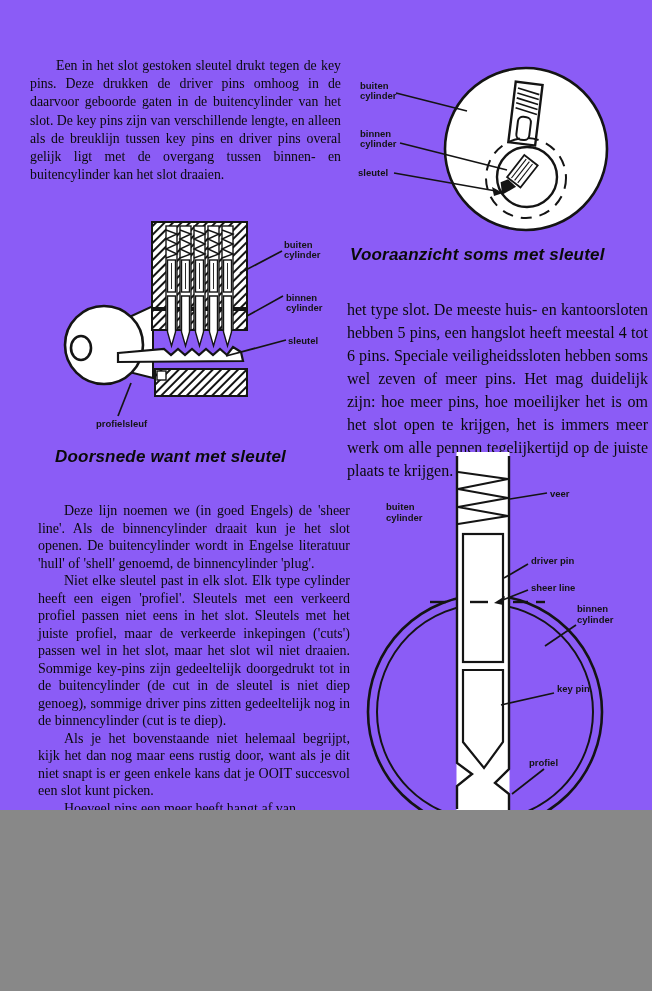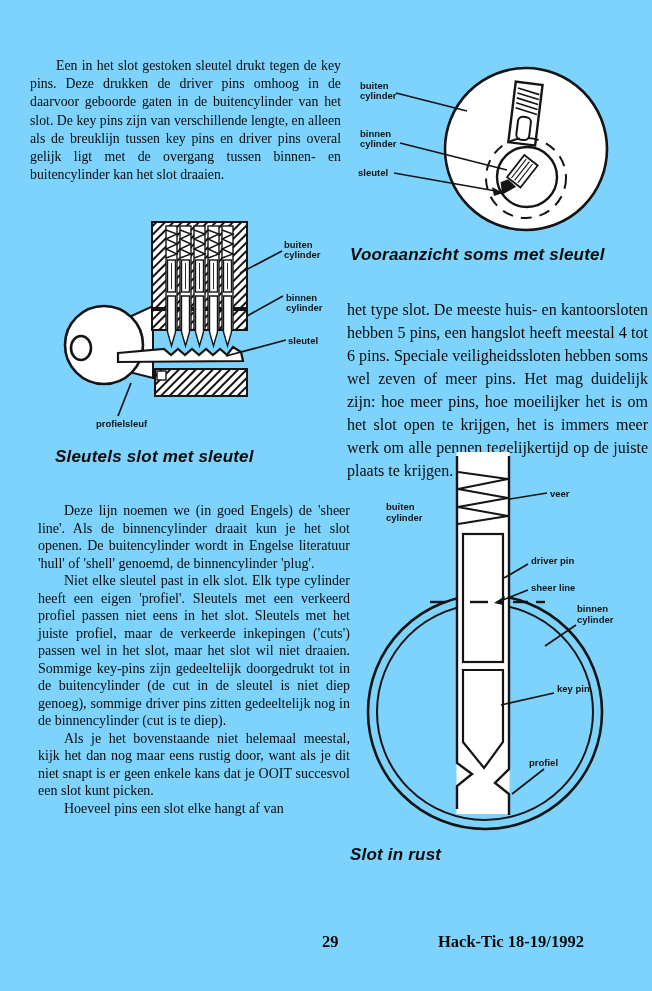--- a/index.html
+++ b/index.html
@@ -1,19 +1,19 @@
 <!DOCTYPE html>
 <html lang="nl"><head>
 <meta charset="utf-8">
 <style>
   html,body{margin:0;padding:0;background:#888;}
   .page{
     position:relative;
-    width:652px;height:991px;
-    background:#7dd3fc;
+    width:652px;height:810px;
+    background:#8b5cf6;
     overflow:hidden;
     font-family:"Liberation Serif", serif;
     color:#000;
   }
   .para{
     position:absolute;
     text-align:justify;
     font-size:13.8px;
     line-height:18.2px;
     color:#0a0a0a;
@@ -124,27 +124,27 @@
     </g>
 
     <text class="fl" x="254" y="28">buiten</text>
     <text class="fl" x="254" y="38">cylinder</text>
     <text class="fl" x="256" y="81">binnen</text>
     <text class="fl" x="256" y="91">cylinder</text>
     <text class="fl" x="258" y="124">sleutel</text>
     <text class="fl" x="66" y="207">profielsleuf</text>
   </svg>
 
-  <div class="caption" style="left:55px;top:447px;">Sleutels slot met sleutel</div>
+  <div class="caption" style="left:55px;top:447px;">Doorsnede want met sleutel</div>
 
   <div class="para" style="left:38px;top:502px;width:312px;line-height:17.5px;font-size:14px;">
     <p>Deze lijn noemen we (in goed Engels) de 'sheer line'. Als de binnencylinder draait kun je het slot openen. De buitencylinder wordt in Engelse literatuur 'hull' of 'shell' genoemd, de binnencylinder 'plug'.</p>
     <p>Niet elke sleutel past in elk slot. Elk type cylinder heeft een eigen 'profiel'. Sleutels met een verkeerd profiel passen niet eens in het slot. Sleutels met het juiste profiel, maar de verkeerde inkepingen ('cuts') passen wel in het slot, maar het slot wil niet draaien. Sommige key-pins zijn gedeeltelijk doorgedrukt tot in de buitencylinder (de cut in de sleutel is niet diep genoeg), sommige driver pins zitten gedeeltelijk nog in de binnencylinder (cut is te diep).</p>
-    <p>Als je het bovenstaande niet helemaal meestal, kijk het dan nog maar eens rustig door, want als je dit niet snapt is er geen enkele kans dat je OOIT succesvol een slot kunt picken.</p>
-    <p>Hoeveel pins een slot elke hangt af van</p>
+    <p>Als je het bovenstaande niet helemaal begrijpt, kijk het dan nog maar eens rustig door, want als je dit niet snapt is er geen enkele kans dat je OOIT succesvol een slot kunt picken.</p>
+    <p>Hoeveel pins een meer heeft hangt af van</p>
   </div>
 
   <svg class="fig" style="left:348px;top:59px;" width="292" height="190" viewBox="0 0 292 190">
 
     <circle cx="178" cy="90" r="81" fill="#fff" stroke="#141414" stroke-width="2.6"></circle>
 
     <g transform="rotate(7 177 54)">
       <rect x="164" y="24" width="27" height="61" fill="#fff" stroke="#141414" stroke-width="2.4"></rect>
       <g stroke="#141414" stroke-width="1.6">
         <line x1="167" y1="30" x2="189" y2="34"></line>

